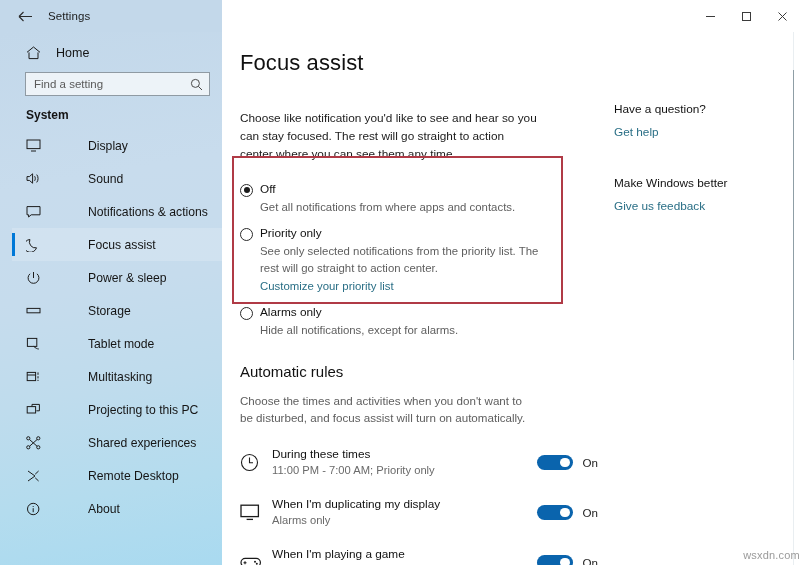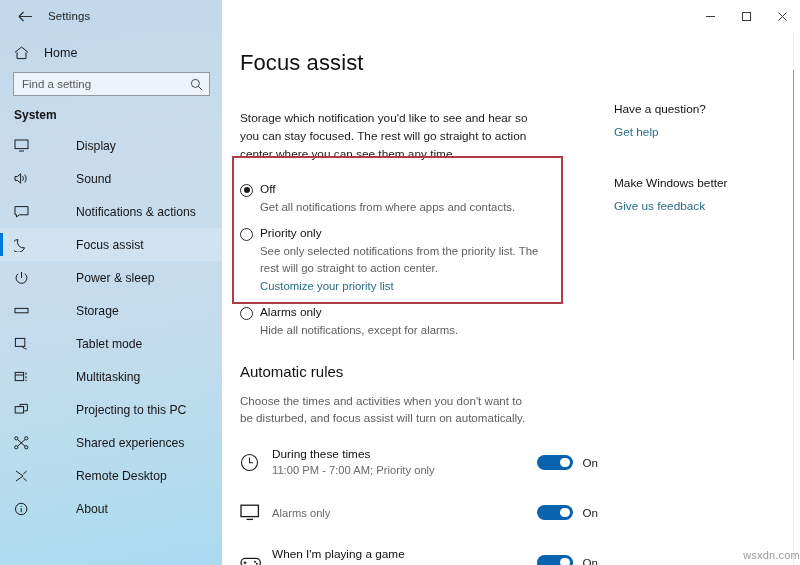--- a/index.html
+++ b/index.html
@@ -60,20 +60,21 @@
   .body { flex: 1; display: flex; min-height: 0; position: relative; }
 
   
   .sidebar {
     width: 222px;
     flex: 0 0 222px;
     background: linear-gradient(170deg, #c3d8ea 0%, #c8dced 28%, #c6dced 48%, #bfdced 66%, #b4dcee 84%, #a9daf0 100%);
     padding-top: 6px;
     position: relative;
     overflow: hidden;
+    padding-left: 12px;
   }
   .home-row {
     display: flex; align-items: center;
     height: 30px;
     padding-left: 14px;
     margin-bottom: 4px;
   }
   .home-row .ico { width: 24px; color: #1c1c1c; display: flex; align-items: center; }
   .home-row .lbl { font-size: 12.5px; color: #141414; margin-left: 6px; }
 
@@ -481,21 +482,21 @@
 
       </div>
     </div>
 
     <div class="main">
 
       <div class="maincol">
 
         <div class="page-title">Focus assist</div>
 
-        <div class="intro">Storage which notification you'd like to see and hear so you can stay focused. The rest will go straight to action center where you can see them any time.</div>
+        <div class="intro">Choose like notification you'd like to see and hear so you can stay focused. The rest will go straight to action center where you can see them any time.</div>
 
         <div class="radiogroup">
 
           <div class="radio-row">
             <div class="radio-mark">
               <div class="rb checked"></div>
             </div>
             <div class="radio-body">
               <div class="radio-title">Off</div>
               <div class="radio-desc">Get all notifications from where apps and contacts.</div>
@@ -548,20 +549,21 @@
         </div>
 
         <div class="rule-row">
           <div class="rule-icon">
             <svg width="20" height="17" viewBox="0 0 20 17" fill="none">
               <rect x="1" y="1.2" width="17.4" height="11.4" stroke="#1b1b1b" stroke-width="1.3"></rect>
               <path d="M6.6 15.4h6.4" stroke="#1b1b1b" stroke-width="1.3"></path>
             </svg>
           </div>
           <div class="rule-text">
+            <div class="rule-title">When I'm duplicating my display</div>
             <div class="rule-sub">Alarms only</div>
           </div>
           <div class="rule-toggle">
             <div class="switch">
               <div class="knob"></div>
             </div>
             <div class="switch-label">On</div>
           </div>
         </div>
 

